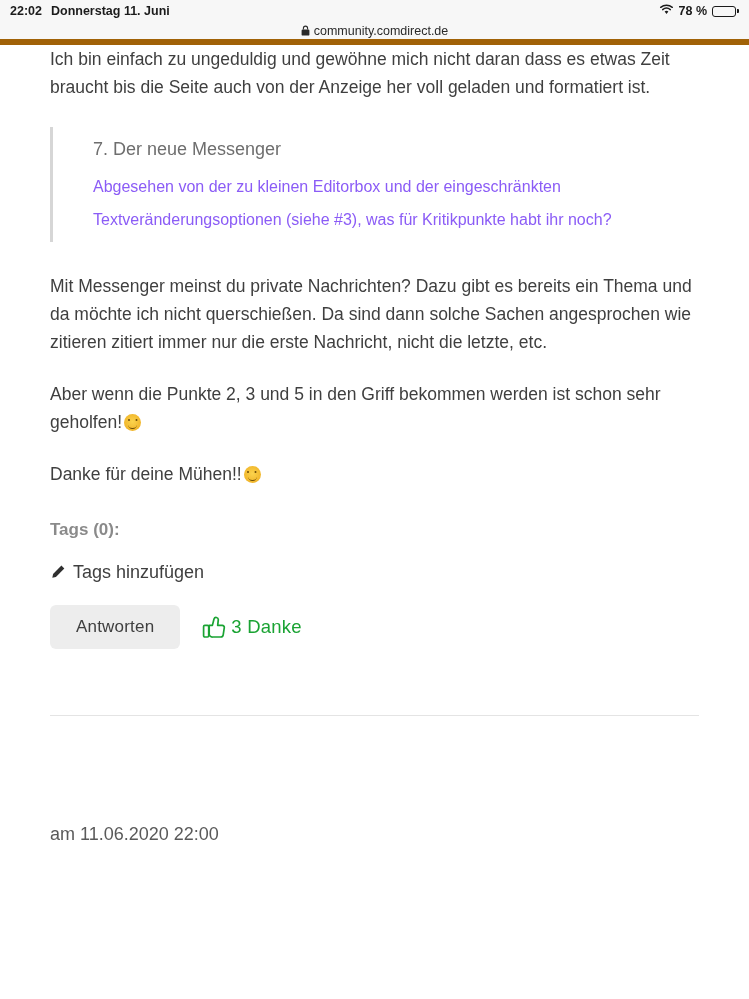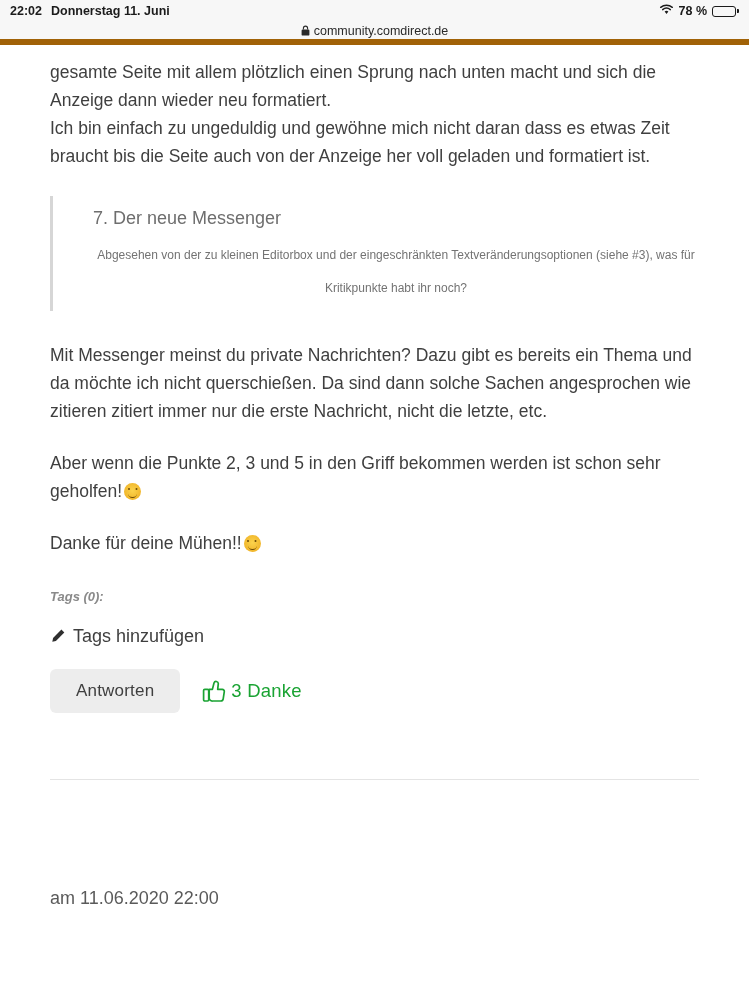--- a/index.html
+++ b/index.html
@@ -94,26 +94,25 @@
     color: #7b7b7b;
   }
   .quote-title {
     font-size: 18px;
     line-height: 33px;
     color: #6e6e6e;
     margin: 0 0 4px 0;
     font-weight: 400;
   }
   .quote-body {
-    font-size: 12px;
+    font-size: 16px;
     line-height: 33px;
-    color: #737373;
+    color: #8b5cf6;
     margin: 0;
     font-weight: 400;
-    text-align: center;
   }
 
   
   .emoji {
     display: inline-block;
     width: 17px; height: 17px;
     border-radius: 50%;
     background: radial-gradient(circle at 50% 45%, #fbd34d 0%, #f0b429 75%, #e09c12 100%);
     position: relative;
     vertical-align: -3px;
@@ -132,25 +131,24 @@
     content: "";
     position: absolute;
     left: 4px; top: 9px;
     width: 9px; height: 4.5px;
     border-bottom: 1.6px solid #6b4a06;
     border-radius: 0 0 9px 9px;
   }
 
   
   .tags-label {
-    font-size: 13px;
+    font-size: 17px;
     font-weight: bold;
     color: #8a8a8a;
     margin: 0;
-    font-style: italic;
   }
   .tags-add {
     display: flex;
     align-items: center;
     gap: 7px;
     font-size: 18px;
     color: #3f3f3f;
     margin-top: 22px;
   }
   .pencil-icon { width: 16px; height: 17px; display: inline-block; }
@@ -230,21 +228,20 @@
     <svg viewBox="0 0 9 11" width="9" height="11">
       <rect x="0.6" y="4.6" width="7.8" height="6" rx="1.2" fill="#2a2a2a"></rect>
       <path d="M2.4 4.6 V3.2 a2.1 2.1 0 0 1 4.2 0 V4.6" stroke="#2a2a2a" stroke-width="1.1" fill="none"></path>
     </svg>
   </span>
   <span>community.comdirect.de</span>
 </div>
 
 <div class="page">
 
-  <p class="para top-para">gesamte Seite mit allem plötzlich einen Sprung nach unten macht und sich die Anzeige dann wieder neu formatiert.</p>
 
   <p class="para">Ich bin einfach zu ungeduldig und gewöhne mich nicht daran dass es etwas Zeit braucht bis die Seite auch von der Anzeige her voll geladen und formatiert ist.</p>
 
   <blockquote class="quote">
     <p class="quote-title">7. Der neue Messenger</p>
     <p class="quote-body">Abgesehen von der zu kleinen Editorbox und der eingeschränkten Textveränderungsoptionen (siehe #3), was für Kritikpunkte habt ihr noch?</p>
   </blockquote>
 
   <div class="spacer-md"></div>
 

